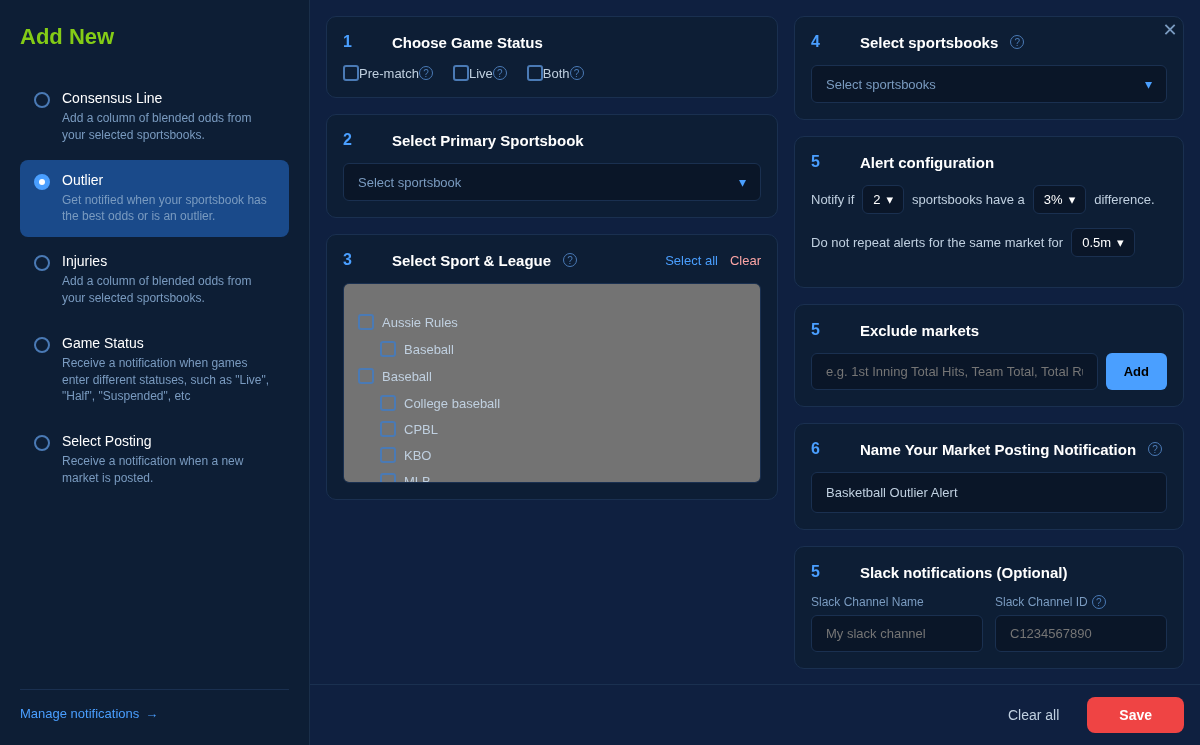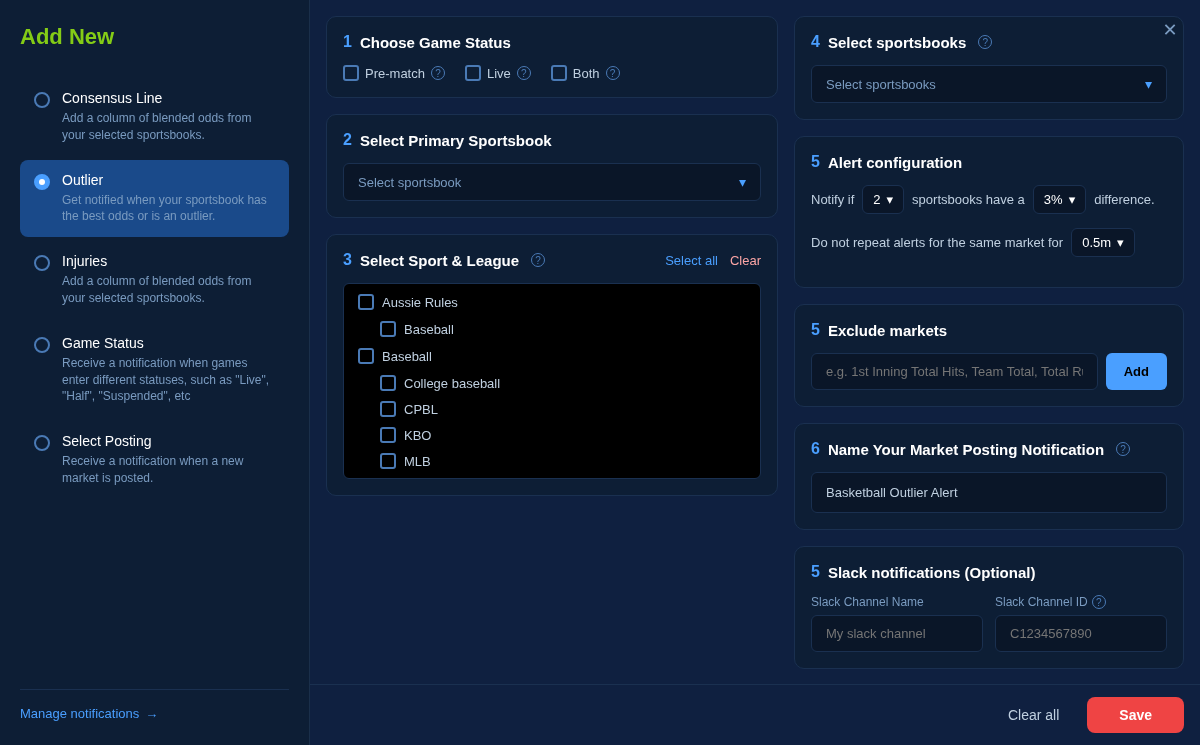--- a/index.html
+++ b/index.html
@@ -154,20 +154,21 @@
     }
     .card-number {
       color: #4a9fff;
       font-size: 16px;
       font-weight: 700;
     }
     .card-title {
       font-size: 15px;
       font-weight: 600;
       color: #fff;
+      margin-left: 32px;
     }
     .card-header-right {
       margin-left: auto;
       display: flex;
       gap: 12px;
     }
     .link-btn {
       font-size: 13px;
       color: #4a9fff;
       cursor: pointer;
@@ -177,21 +178,20 @@
 
     
     .checkbox-row {
       display: flex;
       gap: 20px;
       align-items: center;
     }
     .checkbox-item {
       display: flex;
       align-items: center;
-      gap: 6px;
       cursor: pointer;
     }
     .checkbox-box {
       width: 16px;
       height: 16px;
       border: 2px solid #4a7ab5;
       border-radius: 3px;
       flex-shrink: 0;
       background: transparent;
     }
@@ -228,24 +228,24 @@
     }
     .chevron-down {
       color: #4a9fff;
       font-size: 14px;
     }
 
     
     .sport-list {
       max-height: 200px;
       overflow-y: auto;
-      background: #000000;
+      background: #737373;
       border: 1px solid #1a3050;
       border-radius: 6px;
-      padding: 4px 0;
+      padding: 24px 0;
     }
     .sport-list::-webkit-scrollbar { width: 4px; }
     .sport-list::-webkit-scrollbar-track { background: #0a1628; }
     .sport-list::-webkit-scrollbar-thumb { background: #2a5080; border-radius: 2px; }
 
     .sport-group-header {
       display: flex;
       align-items: center;
       gap: 8px;
       padding: 6px 14px;

